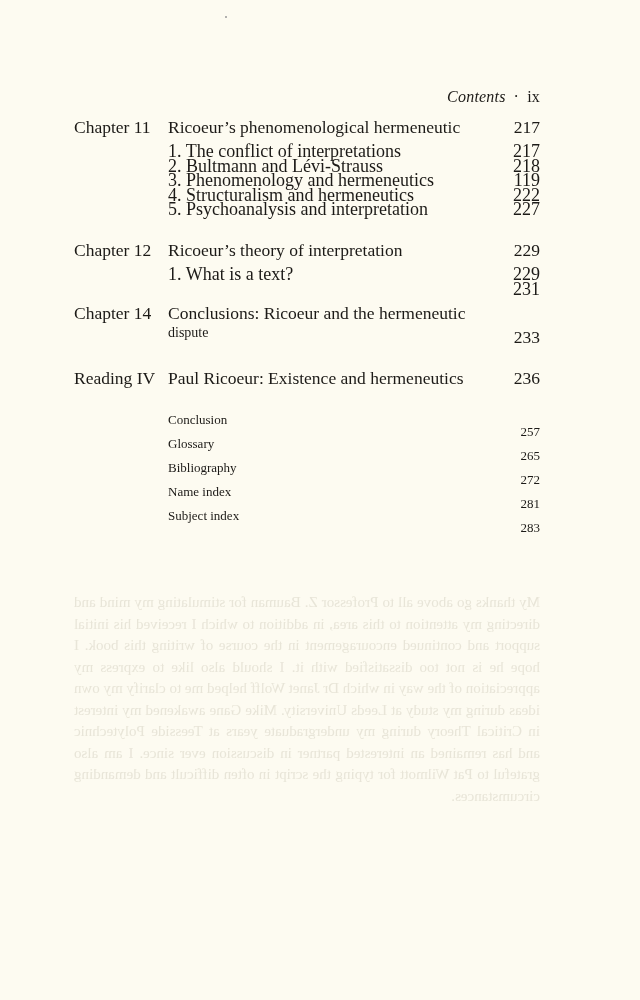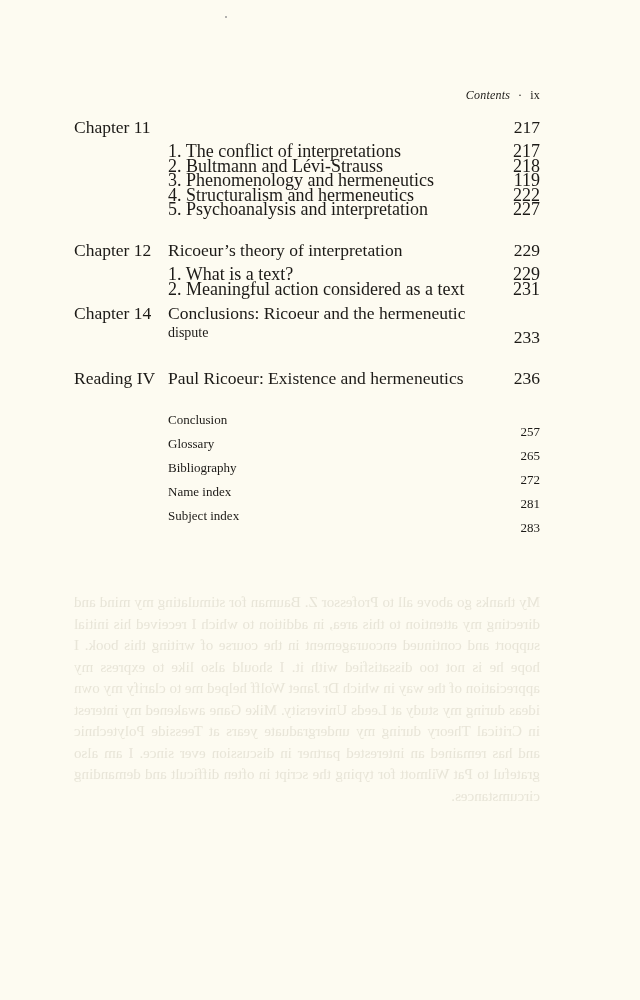--- a/index.html
+++ b/index.html
@@ -6,21 +6,21 @@
   body {
     width:640px; height:1000px; overflow:hidden;
     background:#fdfbf1;
     font-family:"Liberation Serif","DejaVu Serif",serif;
     color:#1c1a17;
     position:relative;
   }
   .page { position:absolute; left:0; top:0; width:640px; height:1000px; }
   .running-head {
     position:absolute; top:88px; right:100px;
-    font-size:12px; letter-spacing:0.2px;
+    font-size:16px; letter-spacing:0.2px;
   }
   .running-head .title { font-style:italic; }
   .running-head .sep { margin:0 8px; }
   .running-head .folio { font-weight:normal; }
 
   .chapter { position:absolute; left:74px; width:466px; }
   .ch-row { position:relative; height:24px; font-size:17.5px; }
   .ch-label { position:absolute; left:0; top:0; }
   .ch-title { position:absolute; left:94px; top:0; }
   .ch-page { position:absolute; right:0; top:0; }
@@ -51,20 +51,21 @@
 
   <div class="ghost">My thanks go above all to Professor Z. Bauman for stimulating my mind and directing my attention to this area, in addition to which I received his initial support and continued encouragement in the course of writing this book. I hope he is not too dissatisfied with it. I should also like to express my appreciation of the way in which Dr Janet Wolff helped me to clarify my own ideas during my study at Leeds University. Mike Gane awakened my interest in Critical Theory during my undergraduate years at Teesside Polytechnic and has remained an interested partner in discussion ever since. I am also grateful to Pat Wilmott for typing the script in often difficult and demanding circumstances.</div>
 
   <div class="running-head">
     <span class="title">Contents</span><span class="sep">·</span><span class="folio">ix</span>
   </div>
 
   <div class="chapter" style="top:117px;">
     <div class="ch-row">
       <span class="ch-label">Chapter 11</span>
+      <span class="ch-title">Ricoeur’s phenomenological hermeneutic</span>
       <span class="ch-page">217</span>
     </div>
     <div class="sec-row">
       <span class="sec-title">1. The conflict of interpretations</span>
       <span class="sec-page">217</span>
     </div>
     <div class="sec-row">
       <span class="sec-title">2. Bultmann and Lévi-Strauss</span>
       <span class="sec-page">218</span>
     </div>
@@ -86,21 +87,20 @@
     <div class="ch-row">
       <span class="ch-label">Chapter 12</span>
       <span class="ch-title">Ricoeur’s theory of interpretation</span>
       <span class="ch-page">229</span>
     </div>
     <div class="sec-row">
       <span class="sec-title">1. What is a text?</span>
       <span class="sec-page">229</span>
     </div>
     <div class="sec-row">
-      <span class="sec-title">2. Meaningful action considered as a text</span>
       <span class="sec-page">231</span>
     </div>
   </div>
 
   <div class="chapter multi" style="top:303px;">
     <div class="ch-row" style="height:46px;">
       <span class="ch-label">Chapter 14</span>
       <span class="ch-title">Conclusions: Ricoeur and the hermeneutic</span>
       <span class="ch-title2">dispute</span>
       <span class="ch-page">233</span>

